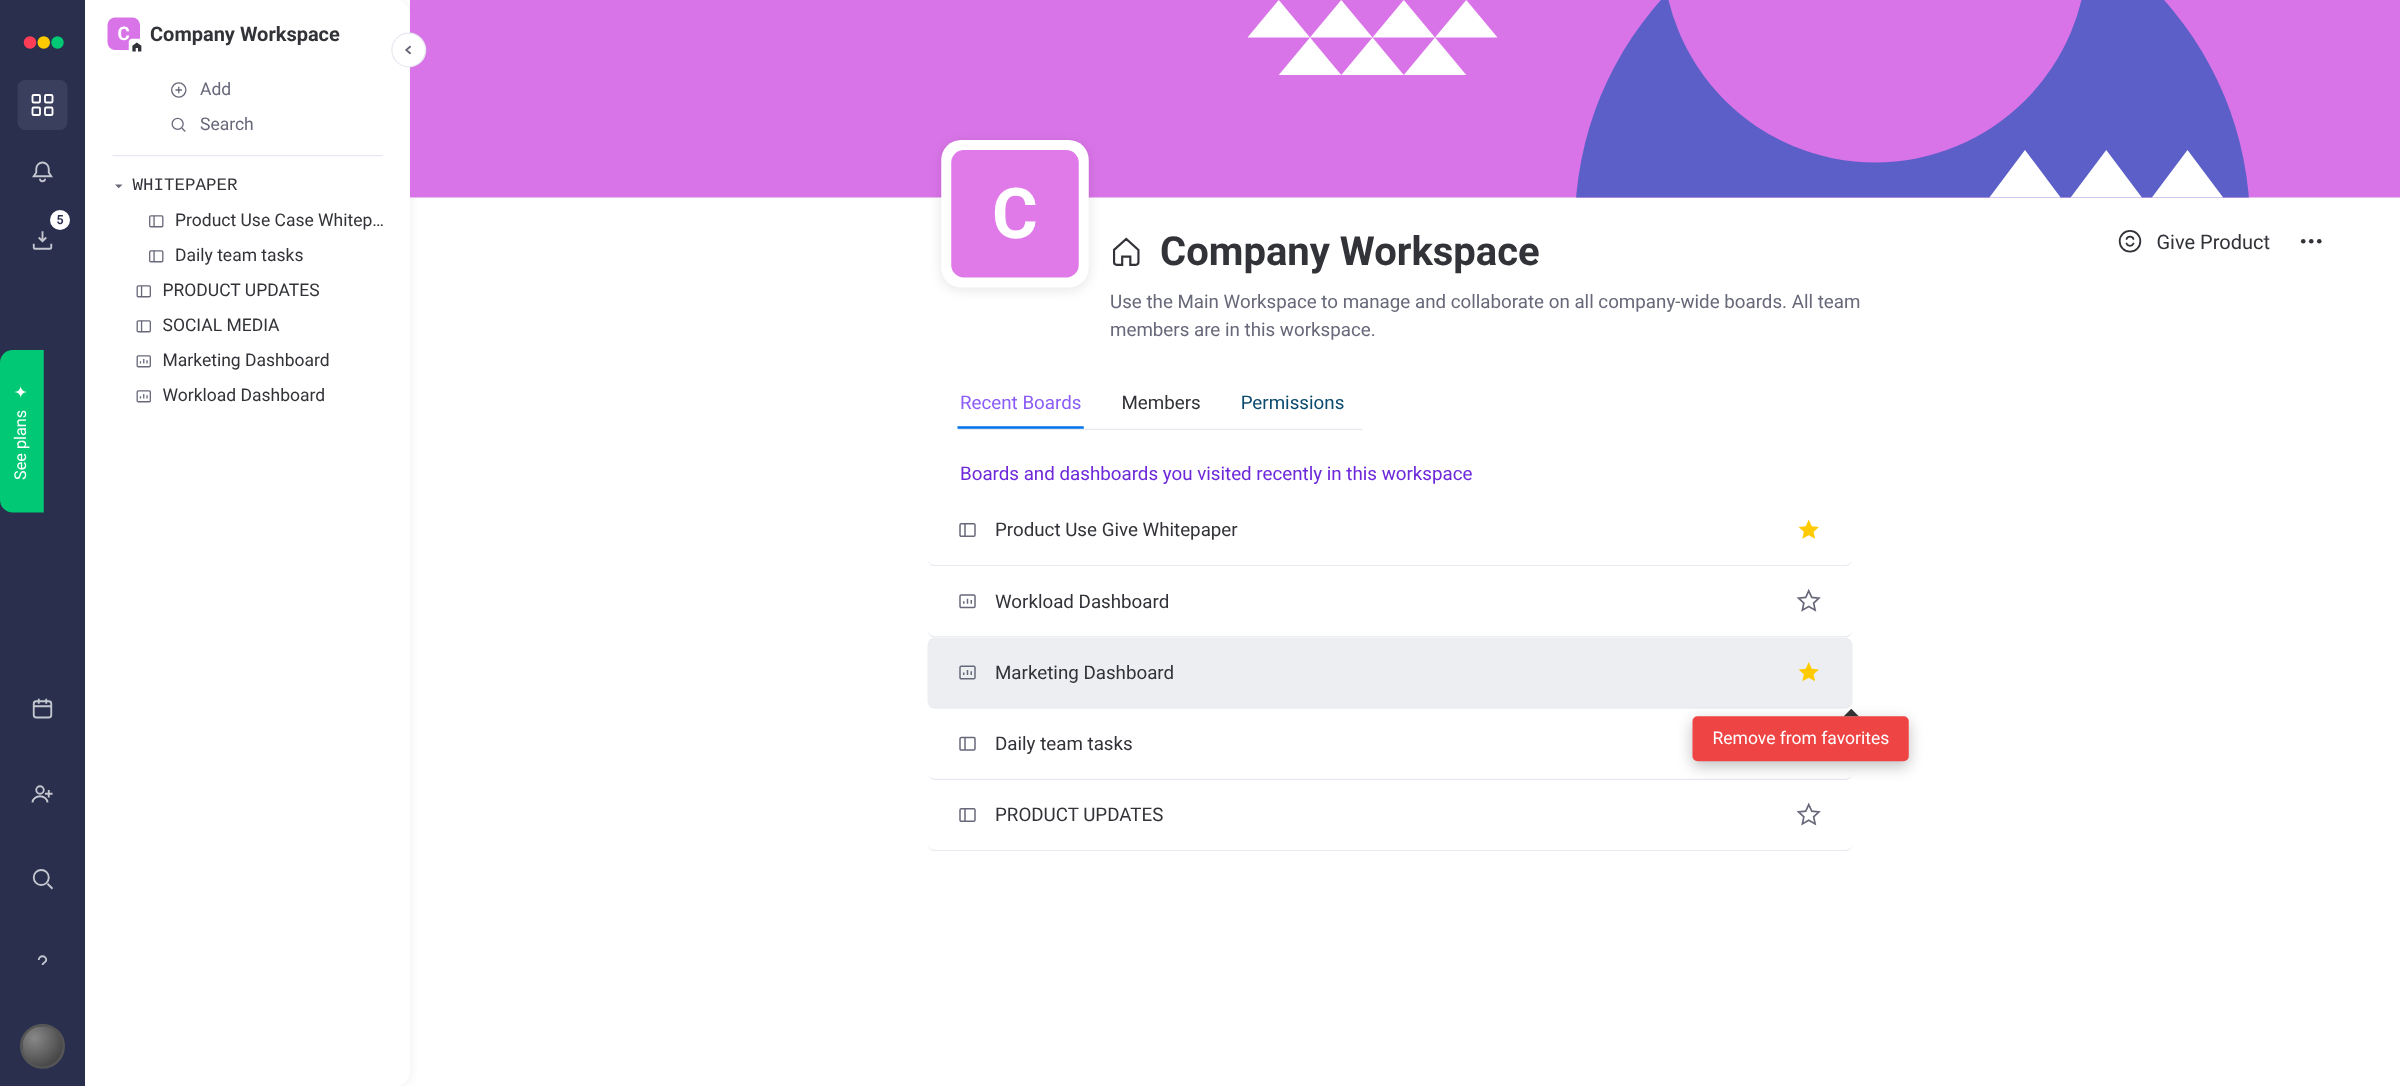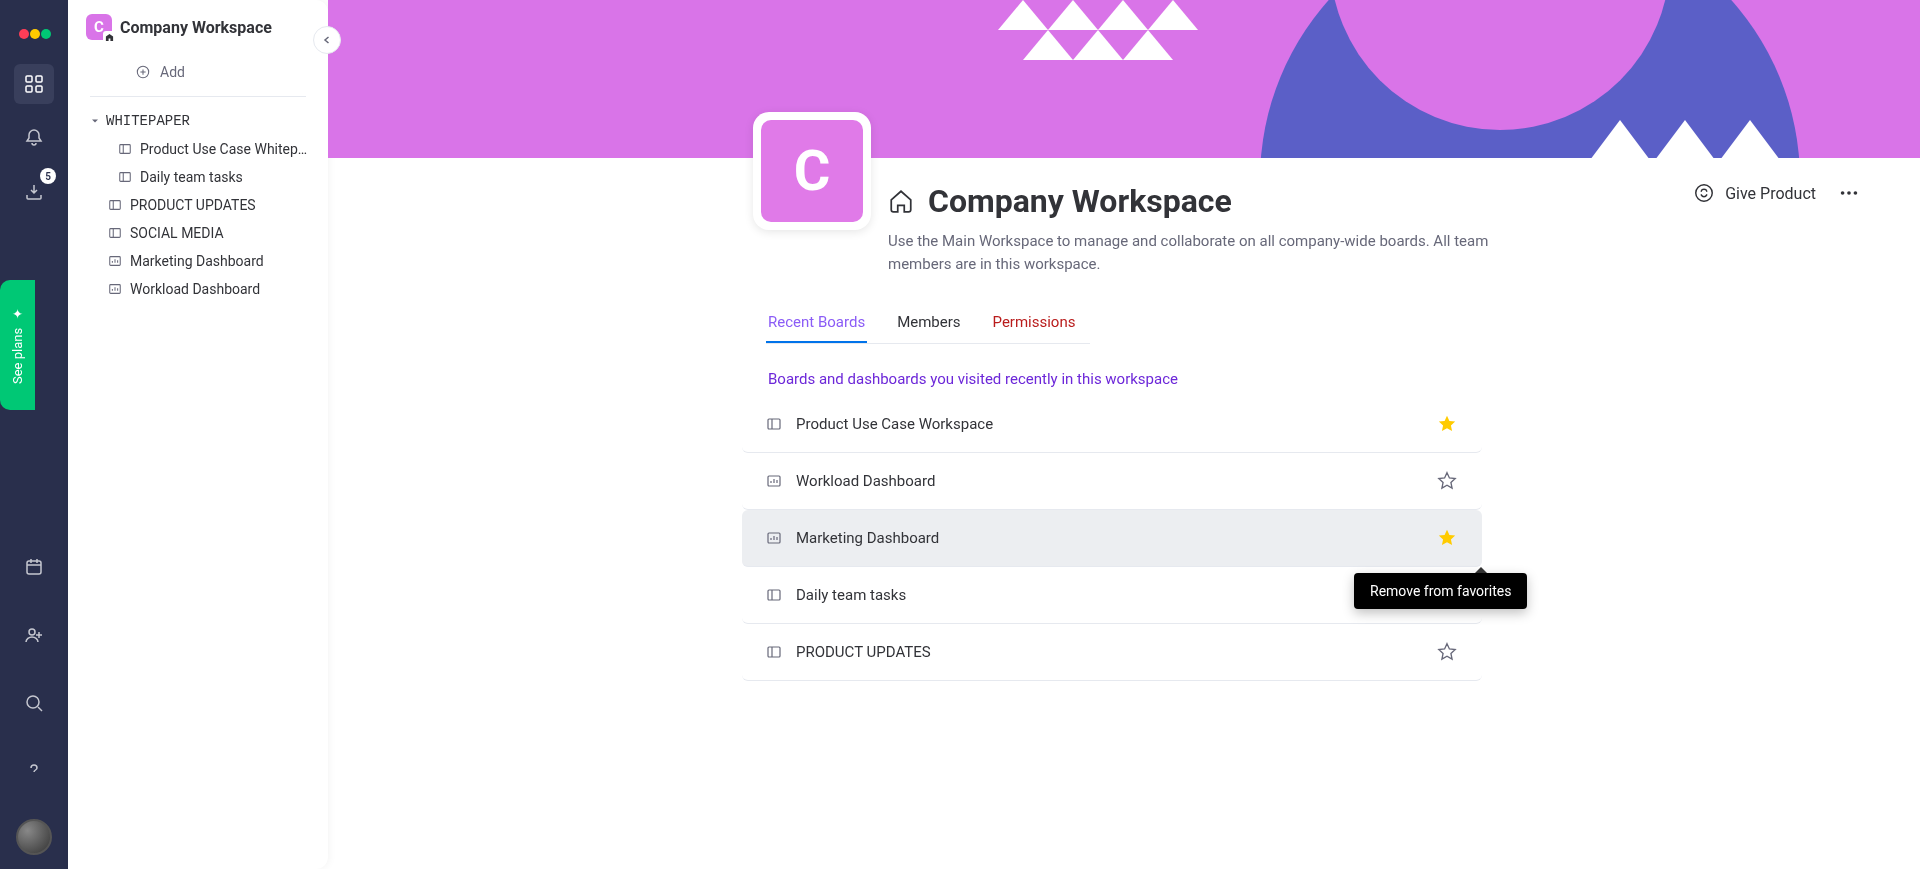--- a/index.html
+++ b/index.html
@@ -44,30 +44,30 @@
   .header-row { display:flex; align-items:flex-start; padding: 24px 60px 0 560px; gap:14px; }
   .header-left { display:flex; align-items:center; gap:14px; }
   .header-title { font-size:32px; font-weight:700; }
   .header-right { margin-left:auto; display:flex; align-items:center; gap:22px; }
   .feedback { display:flex; align-items:center; gap:10px; font-size:16px; cursor:pointer; }
   .desc { padding:10px 60px 0 560px; color:#676879; font-size:15px; line-height:1.5; max-width:1280px; }
   
   .tabs { display:flex; gap:28px; padding: 38px 0 0 438px; border-bottom:0; }
   .tab { padding:0 2px 10px; font-size:15px; cursor:pointer; border-bottom:2px solid transparent; }
   .tab.active { color:#8b5cf6; border-bottom-color:#0073ea; }
-  .tab.disabled { color:#b91c1c; }
+  .tab.disabled { color:#0c4a6e; }
   .tab-underline { height:1px; background:#e6e9ef; margin-left:438px; width:324px; }
   
   .list-desc { padding: 26px 0 8px 440px; color:#6d28d9; font-size:15px; }
   .board-list { width: 740px; margin-left: 414px; }
   .board-row { display:flex; align-items:center; gap:14px; padding:17px 24px; border-bottom:1px solid #e6e9ef; font-size:15px; cursor:pointer; border-radius:6px; }
   .board-row.hovered { background:#eceef1; }
   .star-wrap { margin-left:auto; width:22px; height:22px; display:flex; align-items:center; justify-content:center; }
   
-  .tooltip { position:absolute; background:#000000; color:#fff; font-size:14px; padding:10px 16px; border-radius:4px; box-shadow:0 4px 12px rgba(0,0,0,0.25); white-space:nowrap; }
+  .tooltip { position:absolute; background:#ef4444; color:#fff; font-size:14px; padding:10px 16px; border-radius:4px; box-shadow:0 4px 12px rgba(0,0,0,0.25); white-space:nowrap; }
   .tooltip:before { content:''; position:absolute; top:-6px; left:70%; border:6px solid transparent; border-bottom-color:#333; border-top:none; }
   
   svg { display:block; }
 </style>
 </head>
 <body>
 
 <div class="app">
 
   <div class="rail">
@@ -145,20 +145,27 @@
       <svg width="10" height="10" viewBox="0 0 10 10" fill="none" stroke="currentColor" stroke-width="1.5">
           <path d="M6.5 2L3 5l3.5 3"></path>
         </svg>
     </div>
     <div class="sb-tool">
       <svg class="mini-icon" viewBox="0 0 16 16" fill="none" stroke="currentColor" stroke-width="1.2">
           <circle cx="8" cy="8" r="6.5"></circle>
           <path d="M8 5v6M5 8h6"></path>
         </svg>
       <span>Add</span>
+    </div>
+    <div class="sb-tool">
+      <svg class="mini-icon" viewBox="0 0 16 16" fill="none" stroke="currentColor" stroke-width="1.2">
+          <circle cx="7" cy="7" r="5"></circle>
+          <path d="M11 11l3 3"></path>
+        </svg>
+      <span>Search</span>
     </div>
     <div class="sb-sep"></div>
     <div class="sb-tree">
       <div class="tree-folder">
         <svg width="10" height="10" viewBox="0 0 10 10" fill="#676879">
             <path d="M2 3.5l3 3 3-3z"></path>
           </svg>
         <span>WHITEPAPER</span>
       </div>
       <div class="tree-item nested">
@@ -269,21 +276,21 @@
     <div class="tab-underline"></div>
 
     <p class="list-desc">Boards and dashboards you visited recently in this workspace</p>
 
     <div class="board-list" id="board-list">
         <div class="board-row">
           <svg width="16" height="16" viewBox="0 0 16 16" fill="none" stroke="#676879" stroke-width="1.2">
             <rect x="2" y="3" width="12" height="10" rx="1"></rect>
             <path d="M6 3v10"></path>
           </svg>
-          <span>Product Use Case Workspace</span>
+          <span>Product Use Give Whitepaper</span>
           <div class="star-wrap">
             <svg width="20" height="20" viewBox="0 0 24 24" fill="#ffcb00">
               <path d="M12 2l2.9 6.3 6.9.7-5.1 4.7 1.4 6.8L12 17l-6.1 3.5 1.4-6.8L2.2 9l6.9-.7z"></path>
             </svg>
           </div>
         </div>
         <div class="board-row">
           <svg width="16" height="16" viewBox="0 0 16 16" fill="none" stroke="#676879" stroke-width="1.2">
             <rect x="2" y="3" width="12" height="10" rx="1"></rect>
             <path d="M5 10v-2M8 10V6M11 10v-3"></path>

